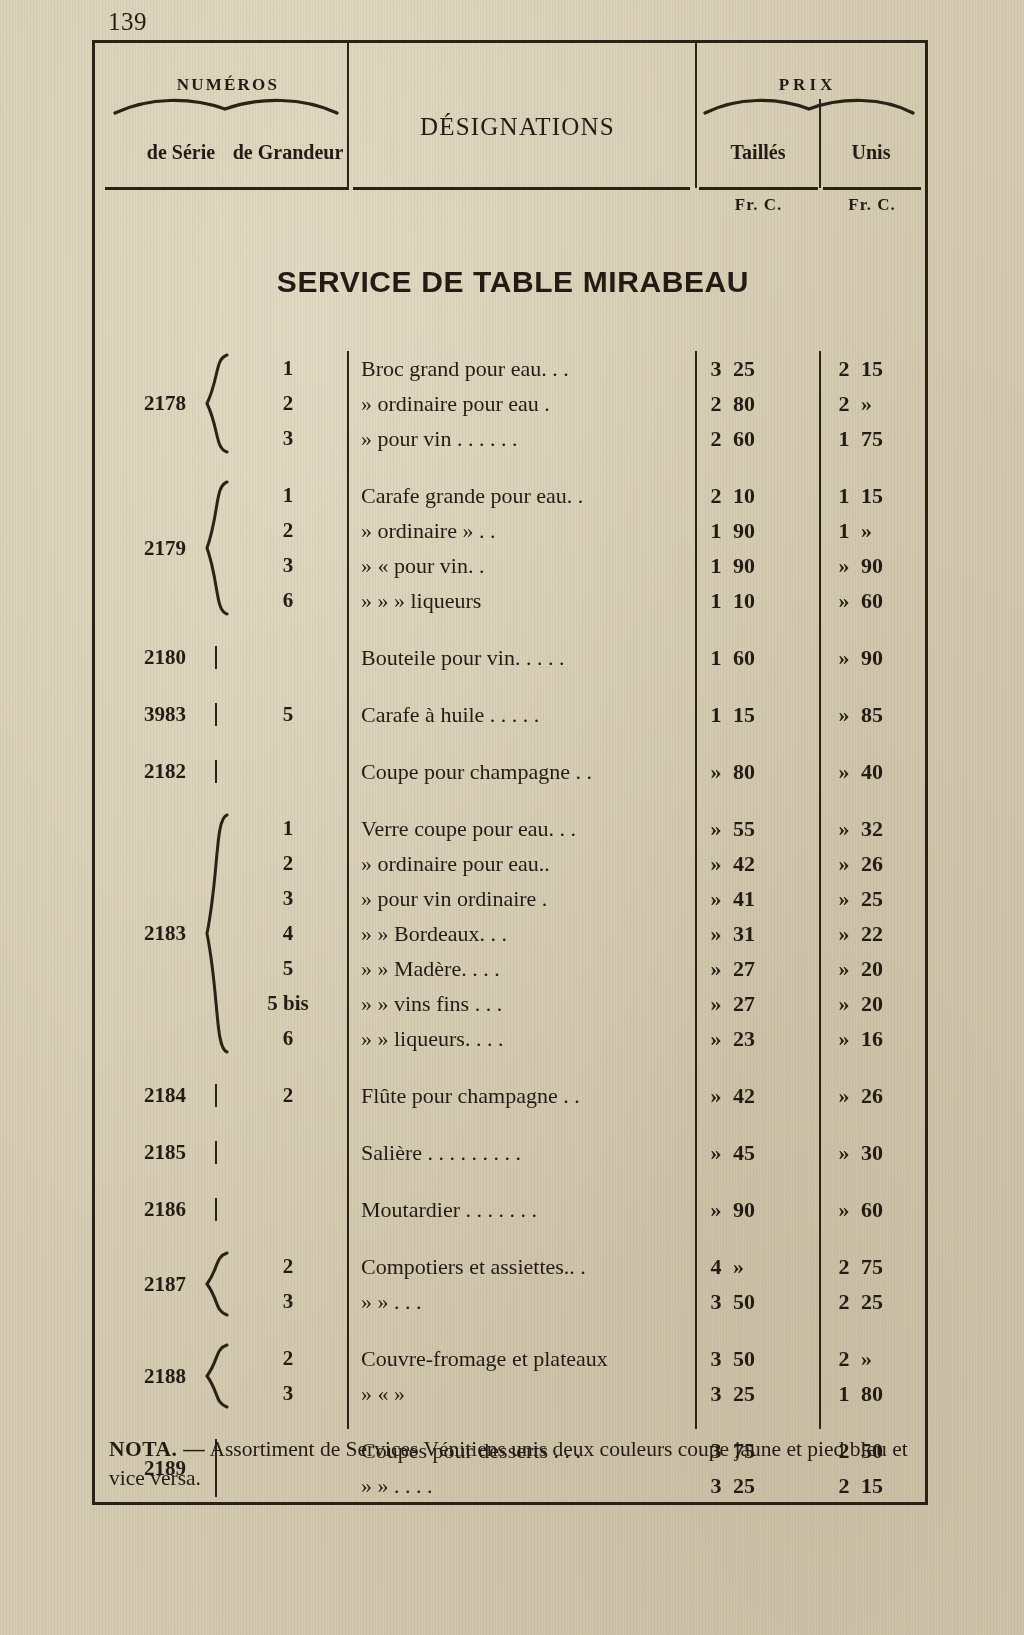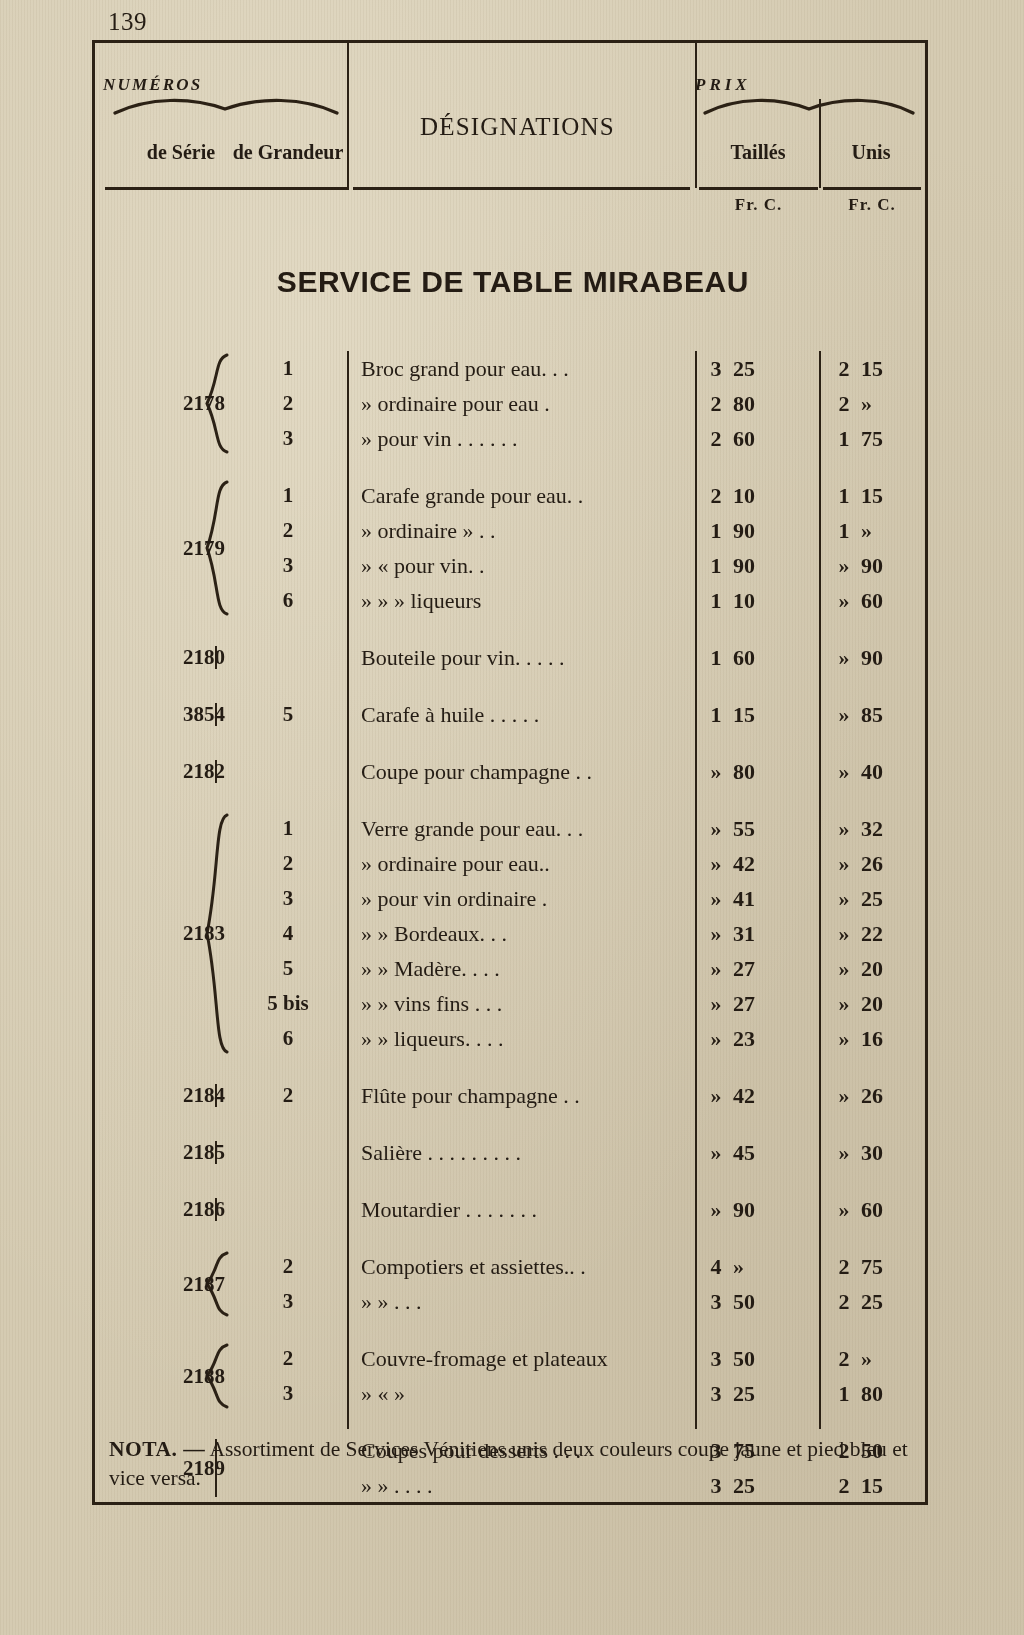--- a/index.html
+++ b/index.html
@@ -48,26 +48,26 @@
 
   
   .hdr {
     position: absolute;
     left: 0; top: 0;
     width: 100%;
     height: 145px;
   }
   .hdr-num-title, .hdr-prix-title {
     position: absolute;
+    text-align: center;
     font-size: 17px;
     letter-spacing: 2.2px;
     font-weight: bold;
     font-family: "Liberation Serif", serif;
     top: 32px;
-    font-style: italic;
   }
   .hdr-num-title { left: 8px; width: 250px; }
   .hdr-prix-title { left: 600px; width: 225px; letter-spacing: 4px; }
 
   .hdr-desig {
     position: absolute;
     left: 250px;
     width: 345px;
     top: 62px;
     text-align: center;
@@ -144,21 +144,21 @@
   .row {
     position: relative;
     height: 35px;
     line-height: 35px;
     white-space: nowrap;
   }
   .cell { position: absolute; top: 0; height: 35px; }
 
   .c-serie {
     left: 10px; width: 120px;
-    text-align: right;
+    text-align: center;
     font-weight: bold;
     font-size: 21px;
     font-family: "Liberation Serif", serif;
   }
   .c-grand {
     left: 140px; width: 106px;
     text-align: center;
     font-weight: bold;
     font-size: 21px;
     font-family: "Liberation Serif", serif;
@@ -340,21 +340,21 @@
             <div class="cell c-grand"></div>
             <div class="cell c-desig">Bouteile pour vin. . . . .</div>
             <div class="cell c-taille"><span class="pnum p-f">1</span><span class="pnum p-c">60</span></div>
             <div class="cell c-unis"><span class="pnum p-f">»</span><span class="pnum p-c">90</span></div>
           </div>
         </div>
         <div class="grp-gap"></div>
         <div class="grp">
           <div class="tick" style="top: 6px; height: 23px;"></div>
           <div class="row">
-            <div class="cell c-serie">3854</div>
+            <div class="cell c-serie">3983</div>
             <div class="cell c-grand">5</div>
             <div class="cell c-desig">Carafe à huile .  . . . .</div>
             <div class="cell c-taille"><span class="pnum p-f">1</span><span class="pnum p-c">15</span></div>
             <div class="cell c-unis"><span class="pnum p-f">»</span><span class="pnum p-c">85</span></div>
           </div>
         </div>
         <div class="grp-gap"></div>
         <div class="grp">
           <div class="tick" style="top: 6px; height: 23px;"></div>
           <div class="row">
@@ -368,21 +368,21 @@
         <div class="grp-gap"></div>
         <div class="grp">
           <div class="group-brace" style="top: 2px; height: 241px;">
             <svg width="34" height="241" viewBox="0 0 34 241" preserveAspectRatio="none">
               <path d="M28,2 C16,6 20,60.25 8,120.5 C20,180.75 16,235 28,239" fill="none" stroke="#2b2115" stroke-width="3" stroke-linecap="round"></path>
             </svg>
           </div>
           <div class="row">
             <div class="cell c-serie"></div>
             <div class="cell c-grand">1</div>
-            <div class="cell c-desig">Verre grande pour eau.  . .</div>
+            <div class="cell c-desig">Verre coupe pour eau.  . .</div>
             <div class="cell c-taille"><span class="pnum p-f">»</span><span class="pnum p-c">55</span></div>
             <div class="cell c-unis"><span class="pnum p-f">»</span><span class="pnum p-c">32</span></div>
           </div>
           <div class="row">
             <div class="cell c-serie"></div>
             <div class="cell c-grand">2</div>
             <div class="cell c-desig">»     ordinaire pour eau..</div>
             <div class="cell c-taille"><span class="pnum p-f">»</span><span class="pnum p-c">42</span></div>
             <div class="cell c-unis"><span class="pnum p-f">»</span><span class="pnum p-c">26</span></div>
           </div>

